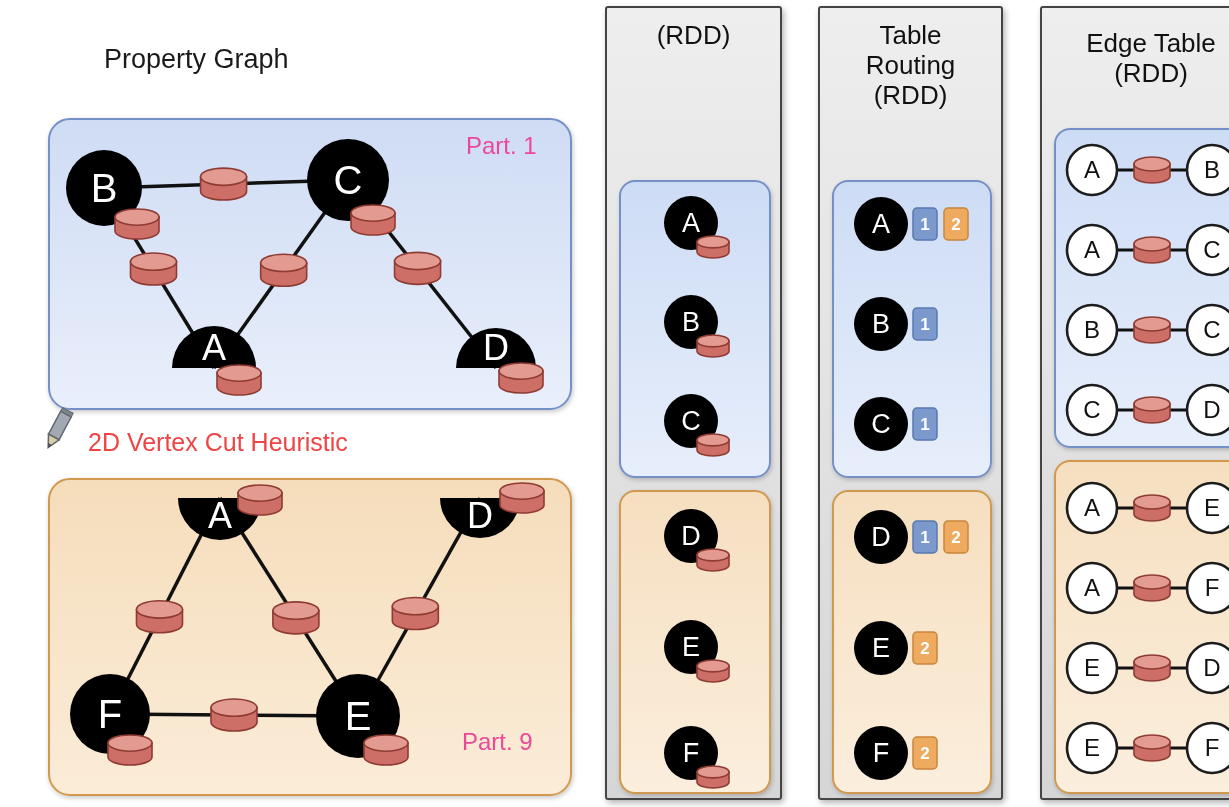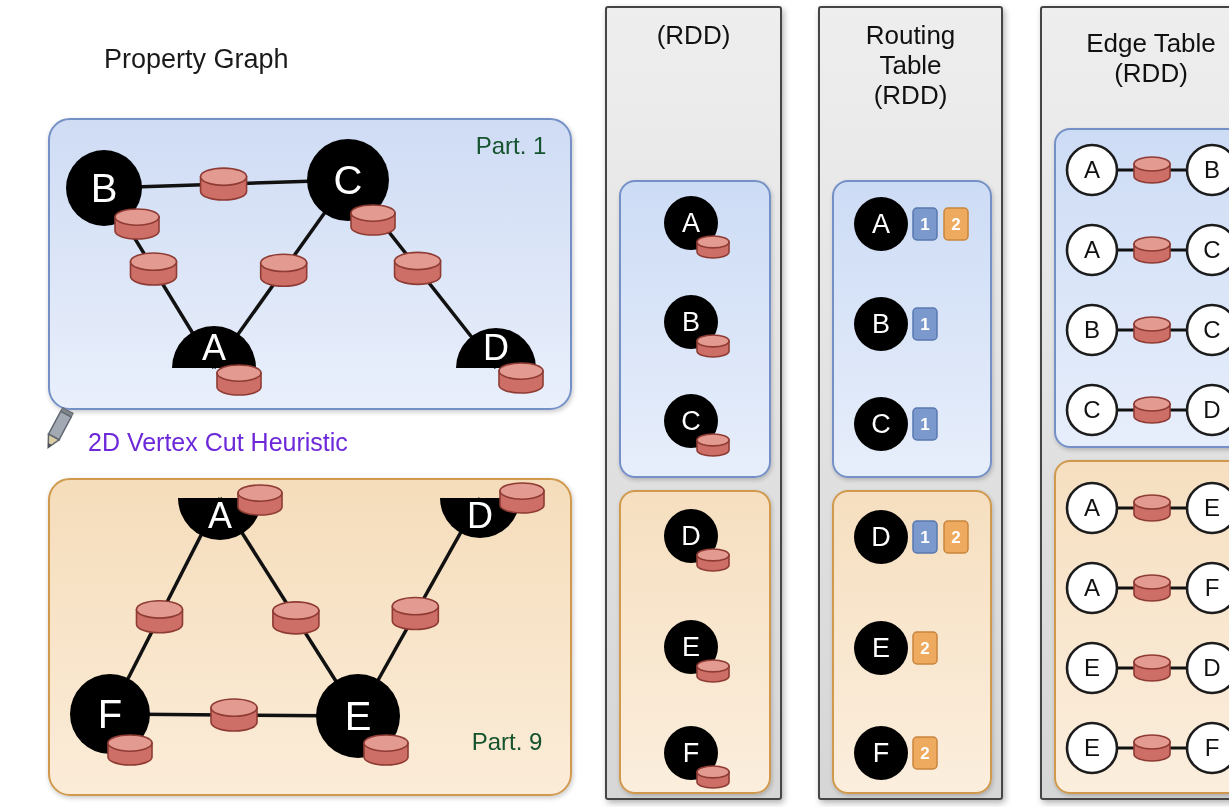--- a/index.html
+++ b/index.html
@@ -8,25 +8,25 @@
   .stage { position:relative; width:1229px; height:807px; background:#fff;margin-left:40px; }
   #gfx { position:absolute; left:0; top:0; z-index:5; pointer-events:none; }
 
   .pg-title { position:absolute; left:64px; top:44px; font-size:27px; color:#1a1a1a; z-index:2; }
 
   .part-box { position:absolute; border-radius:22px; box-shadow:1px 2px 5px rgba(0,0,0,.22); }
   .part1 { left:8px; top:118px; width:524px; height:292px;
            background:linear-gradient(#cfdcf4,#e9effb); border:2.5px solid #7590c7; }
   .part2 { left:8px; top:478px; width:524px; height:318px;
            background:linear-gradient(#f5ddbb,#fbecd8); border:2.5px solid #d0994e; }
-  .part-label { position:absolute; font-size:24px; color:#14532d; width:90px; text-align:center; z-index:2; }
+  .part-label { position:absolute; font-size:24px; color:#ec4899; width:90px; text-align:left; z-index:2; }
   #part1-label { left:426px; top:132px; }
   #part2-label { left:422px; top:728px; }
 
-  .heuristic-label { position:absolute; left:48px; top:428px; font-size:25px; color:#6d28d9; z-index:2; }
+  .heuristic-label { position:absolute; left:48px; top:428px; font-size:25px; color:#ef4444; z-index:2; }
 
   .panel { position:absolute; top:6px; height:794px; border-radius:3px;
            background:linear-gradient(#eeeeee,#d6d6d6); border:2.5px solid #454545;
            box-shadow:2px 3px 6px rgba(0,0,0,.3); }
   #panel-vertex  { left:565px;  width:177px; }
   #panel-routing { left:778px;  width:185px; }
   #panel-edge    { left:1000px; width:222px; }
   .panel-title { position:absolute; top:12px; left:0; right:0; text-align:center;
                  font-size:26px; line-height:30px; color:#111; }
   #panel-edge .panel-title { top:20px;text-align:center; }
@@ -59,22 +59,22 @@
   <div class="panel" id="panel-vertex">
     <div class="panel-title">
       <div>(RDD)</div>
     </div>
     <div class="group blue" id="vt-g1"></div>
     <div class="group orange" id="vt-g2"></div>
   </div>
 
   <div class="panel" id="panel-routing">
     <div class="panel-title">
+      <div>Table</div>
       <div>Routing</div>
-      <div>Table</div>
       <div>(RDD)</div>
     </div>
     <div class="group blue" id="rt-g1"></div>
     <div class="group orange" id="rt-g2"></div>
   </div>
 
   <div class="panel" id="panel-edge">
     <div class="panel-title">
       <div>Edge Table</div>
       <div>(RDD)</div>

